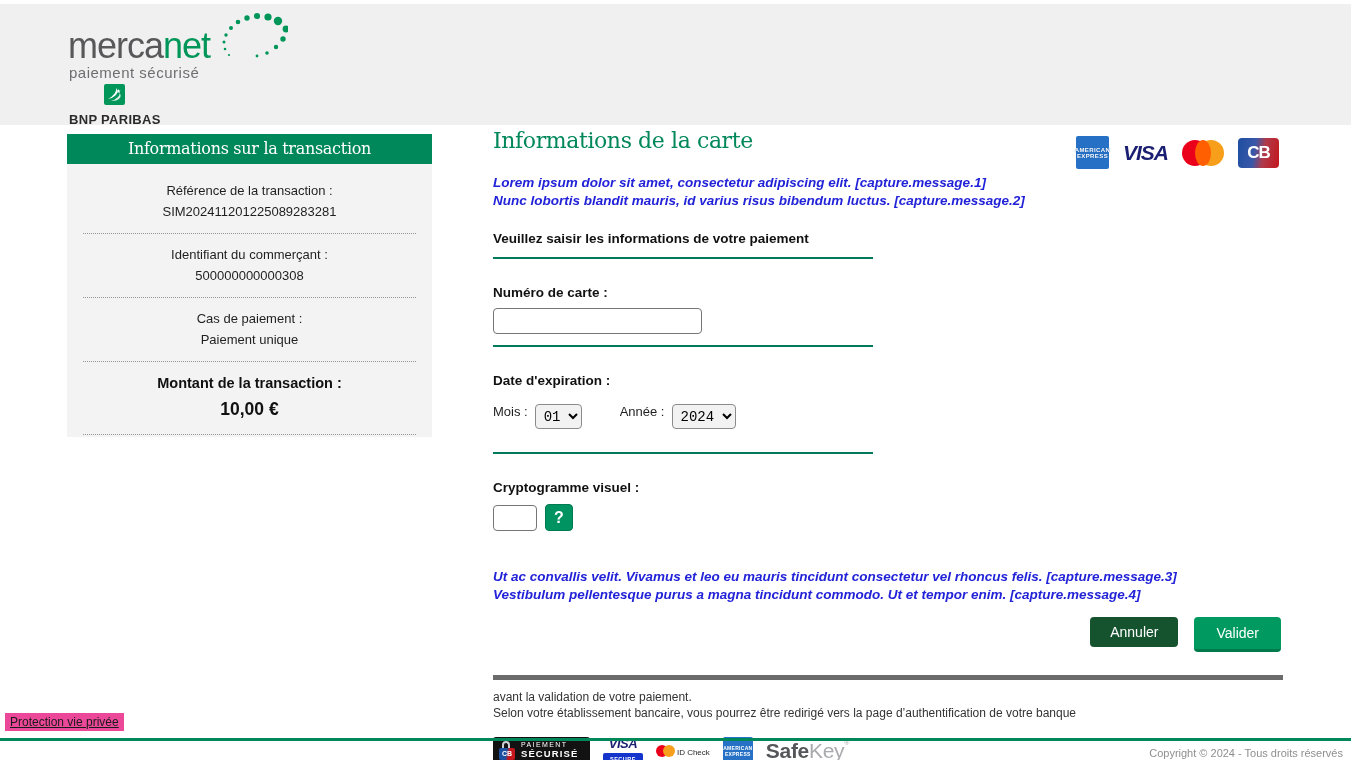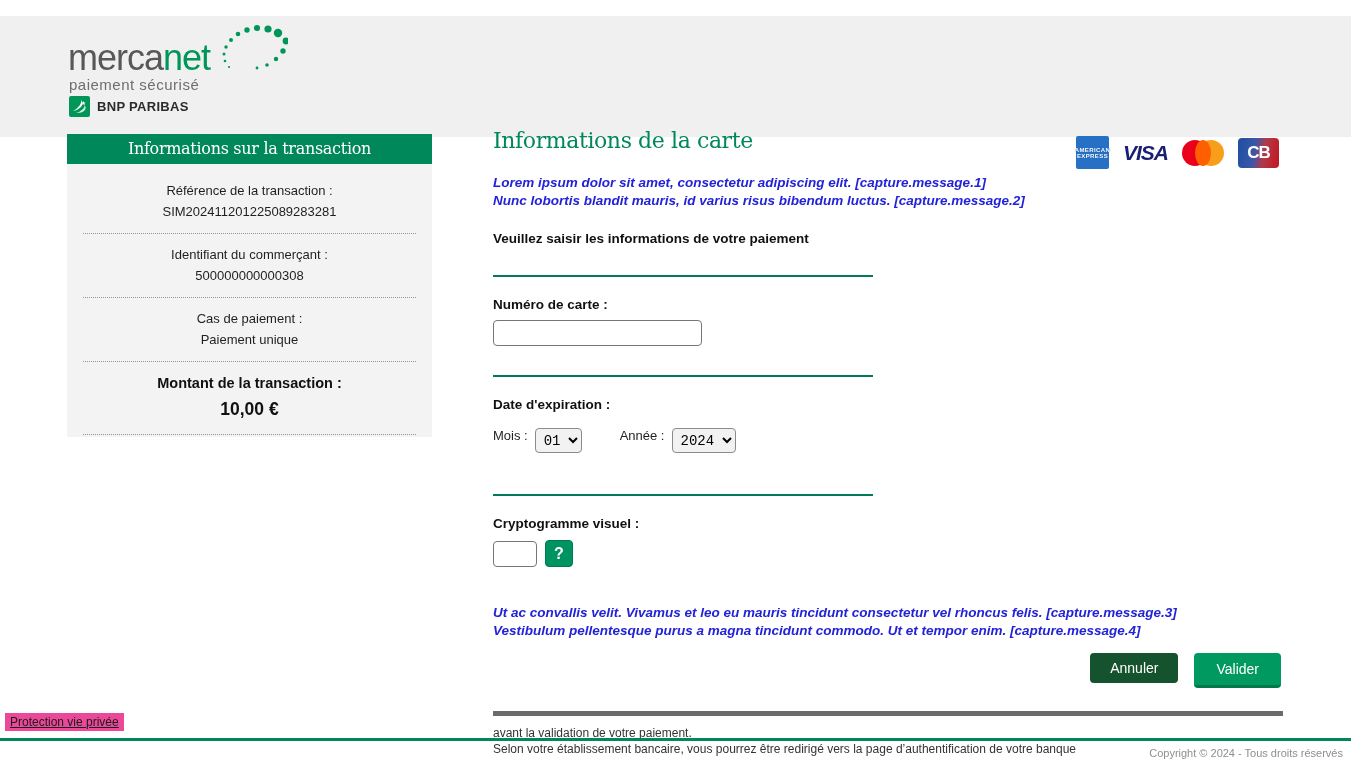--- a/index.html
+++ b/index.html
@@ -1,27 +1,27 @@
 <!DOCTYPE html>
 <html><head>
 <meta charset="utf-8">
 <style>
   * { margin:0; padding:0; box-sizing:border-box; }
   html,body { width:1351px; height:760px; background:#fff; font-family:"Liberation Sans", sans-serif; }
   body { position:relative; overflow:hidden; }
 
   
-  .top-band { position:absolute; left:0; top:16px; width:1351px; height:121px; background:#f0f0f0; }
+  .top-band { position:absolute; left:0; top:4px; width:1351px; height:121px; background:#f0f0f0; }
   .logo { position:absolute; left:68px; top:8px; width:220px; height:85px; }
   .dots-swirl { position:absolute; left:88px; top:0; }
   .brand-line { position:absolute; left:0; top:16px; font-size:36px; letter-spacing:-1px; line-height:36px; }
   .brand-gray { color:#58585a; }
   .brand-green { color:#009659; }
   .tagline { position:absolute; left:1px; top:52px; font-size:15px; color:#6d6e71; letter-spacing:0.5px; }
-  .bnp-row { position:absolute; left:1px; top:72px; display:flex; align-items:center; gap:7px; }
+  .bnp-row { position:absolute; left:1px; top:72px; display:flex; align-items:center; gap:7px;flex-direction:column; }
   .bnp-emblem { width:21px; height:21px; background:#009659; border-radius:2px; display:flex; align-items:center; justify-content:center; }
   .bnp-name { font-size:13px; font-weight:bold; color:#2b2b2b; letter-spacing:0.3px; }
 
   
   .sidebar { position:absolute; left:67px; top:134px; width:365px; }
   .sidebar-header { background:#00875a; color:#fff; font-family:"DejaVu Serif", serif; font-size:16px; text-align:center; height:30px; line-height:30px; letter-spacing:-0.3px; }
   .sidebar-body { background:#f3f3f3; padding:6px 16px 2px; }
   .cell { text-align:center; padding:13px 0 14px; border-bottom:1px dotted #949494; font-size:13px; color:#1f1f1f; }
   .cell .cell-label { margin-bottom:6px; }
   .cell.amount .cell-label { font-weight:bold; font-size:14.5px; margin-bottom:8px; color:#111; }
@@ -37,21 +37,21 @@
   .mc-circles .c1 { position:absolute; left:0; top:0; width:26px; height:26px; border-radius:50%; background:#eb001b; }
   .mc-circles .c2 { position:absolute; right:0; top:0; width:26px; height:26px; border-radius:50%; background:#f79e1b; }
   .mc-circles .c3 { position:absolute; left:13px; top:0; width:16px; height:26px; background:#ff5f00; border-radius:8px/13px; }
   .cb-tile { width:41px; height:30px; border-radius:4px; background:linear-gradient(100deg,#1d4fa1 0%,#3a57a8 40%,#b03a4a 62%,#c4161c 100%); color:#fff; font-weight:bold; font-size:17px; display:flex; align-items:center; justify-content:center; letter-spacing:-1px; }
 
   .msg { color:#2222d8; font-weight:bold; font-style:italic; font-size:13.5px; line-height:18px; }
   .msg-top { margin-top:21px; }
   .instruction { margin-top:21px; font-weight:bold; font-size:13.5px; color:#111; }
 
   .form { width:380px; }
-  .fsection { border-top:2px solid #00795c; margin-top:29px; padding-top:20px; }
+  .fsection { border-top:2px solid #00795c; margin-top:11px; padding-top:26px; }
   .flabel { font-weight:bold; font-size:13.5px; color:#111; }
   .card-input { margin-top:8px; width:209px; height:26px; border:1px solid #767676; border-radius:4px; font-size:14px; padding:0 6px; background:#fff; display:block; }
   .exp-row { margin-top:16px; display:flex; align-items:flex-start; font-size:13px; color:#1f1f1f; padding-bottom:12px; }
   .exp-row select { margin-left:7px; height:25px; font-size:14px; border:1px solid #8b8b8b; border-radius:4px; background:#f2f2f2; padding:0 4px;font-family:Liberation Mono, monospace; }
   .year-label { margin-left:38px; }
   .cvv-row { margin-top:9px; display:flex; align-items:center; }
   .cvv-input { width:44px; height:26px; border:1px solid #767676; border-radius:4px; font-size:14px; padding:0 5px; background:#fff; }
   .help-btn { margin-left:8px; width:28px; height:27px; background:#009362; color:#fff; font-weight:bold; font-size:16px; border:1px solid #007a4f; border-radius:4px; cursor:pointer; }
 
   .msg-bottom { margin-top:37px; }

